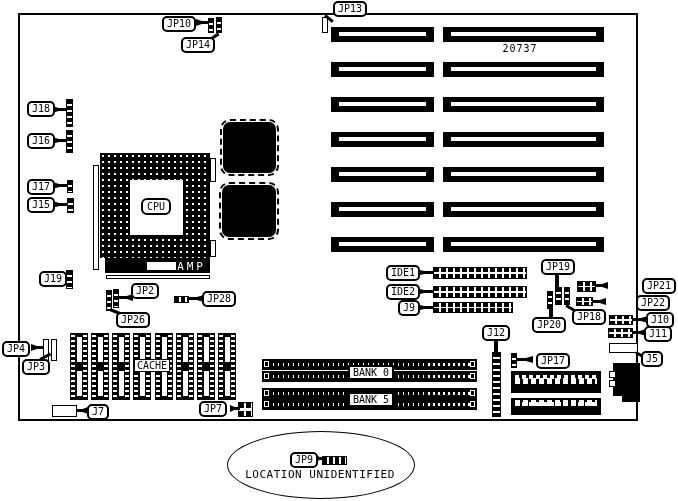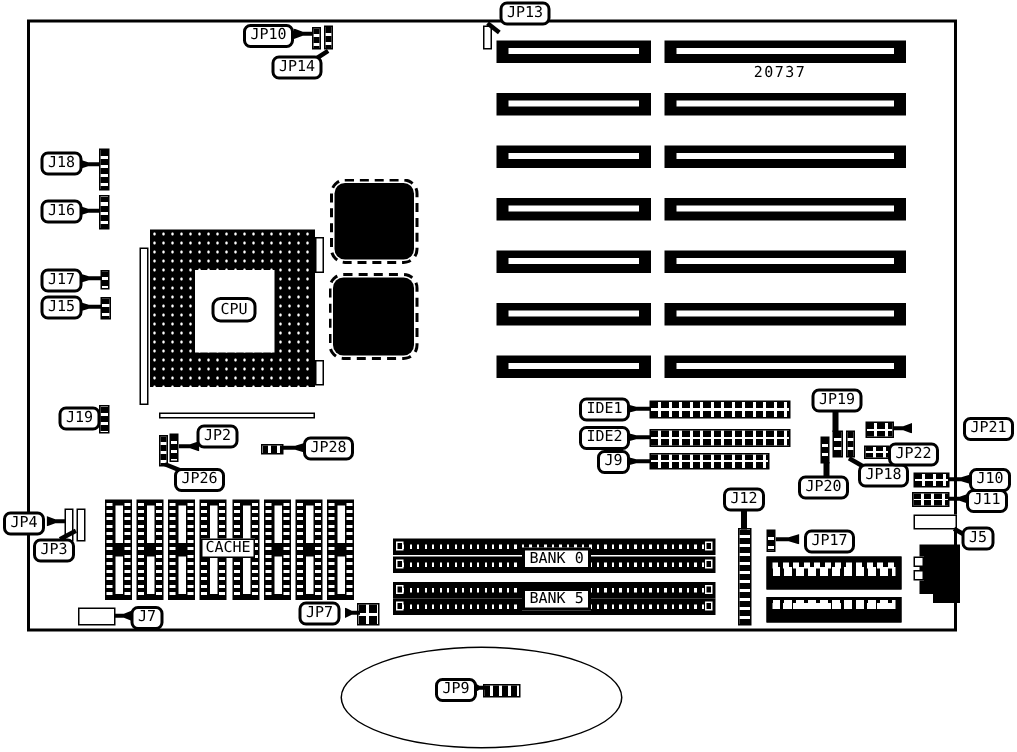--- a/index.html
+++ b/index.html
@@ -96,20 +96,24 @@
 
   <div class="socket"></div>
   <div class="socket-inner"></div>
   <div class="cpu-lbl">CPU</div>
   <div class="wrect" style="left:93px;top:165px;width:6px;height:105px"></div>
   <div class="wrect" style="left:210px;top:158px;width:6px;height:24px"></div>
   <div class="wrect" style="left:210px;top:240px;width:6px;height:17px"></div>
   <div class="chip" style="left:223px;top:122px;width:53px;height:51px"></div>
   <div class="chip" style="left:222px;top:185px;width:54px;height:52px"></div>
 
+  <div class="ampbar">
+    <span class="ampwin"></span>
+    <span class="amptxt">AMP</span>
+  </div>
   <div class="ampbase"></div>
 
   <div class="vconn" style="left:66px;top:99px;width:7px;height:28px"></div>
   <div class="vconn" style="left:66px;top:130px;width:7px;height:23px"></div>
   <div class="vconn" style="left:67px;top:180px;width:6px;height:13px"></div>
   <div class="vconn" style="left:67px;top:198px;width:7px;height:15px"></div>
   <div class="vconn" style="left:66px;top:270px;width:7px;height:19px"></div>
 
   <div class="vconn" style="left:208px;top:18px;width:6px;height:15px"></div>
   <div class="vconn" style="left:216px;top:17px;width:6px;height:16px"></div>
@@ -246,25 +250,26 @@
   <div class="lbl" style="left:22px;top:359px">JP3</div>
   <div class="lbl" style="left:87px;top:404px">J7</div>
   <div class="lbl" style="left:199px;top:401px">JP7</div>
   <div class="lbl" style="left:386px;top:265px">IDE1</div>
   <div class="lbl" style="left:386px;top:284px">IDE2</div>
   <div class="lbl" style="left:398px;top:300px">J9</div>
   <div class="lbl" style="left:541px;top:259px">JP19</div>
   <div class="lbl" style="left:532px;top:317px">JP20</div>
   <div class="lbl" style="left:572px;top:309px">JP18</div>
   <div class="lbl" style="left:642px;top:278px">JP21</div>
-  <div class="lbl" style="left:592px;top:295px">JP22</div>
+  <div class="lbl" style="left:636px;top:295px">JP22</div>
   <div class="lbl" style="left:646px;top:312px">J10</div>
   <div class="lbl" style="left:644px;top:326px">J11</div>
   <div class="lbl" style="left:641px;top:351px">J5</div>
   <div class="lbl" style="left:482px;top:325px">J12</div>
   <div class="lbl" style="left:536px;top:353px">JP17</div>
 
   <div class="note-ellipse"></div>
   <div class="lbl" style="left:290px;top:452px">JP9</div>
   <div class="lead tl" style="left:316px;top:455px;width:8px"></div>
   <div class="hconn" style="left:322px;top:456px;width:25px;height:9px"></div>
+  <div class="note-text">LOCATION UNIDENTIFIED</div>
 
 </div>
 
 </body></html>

